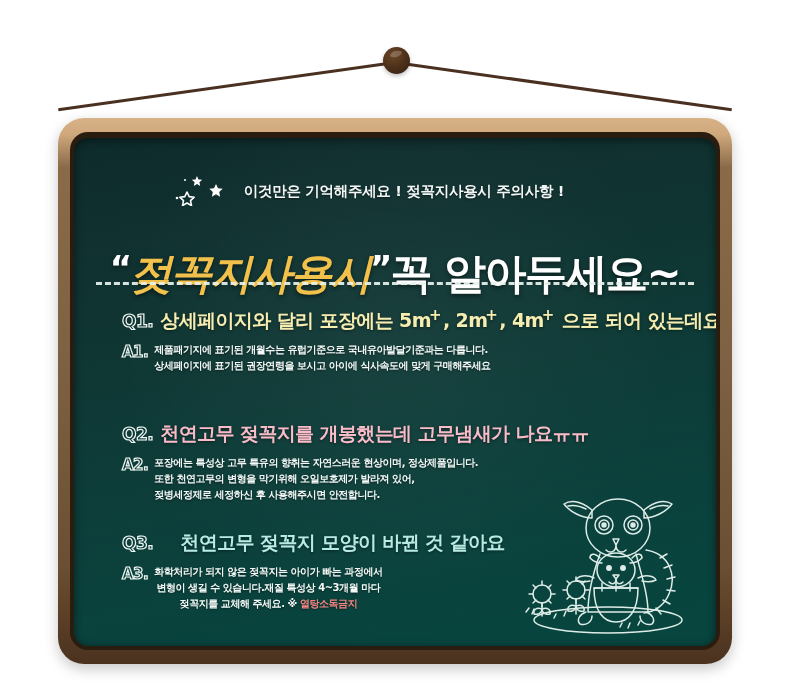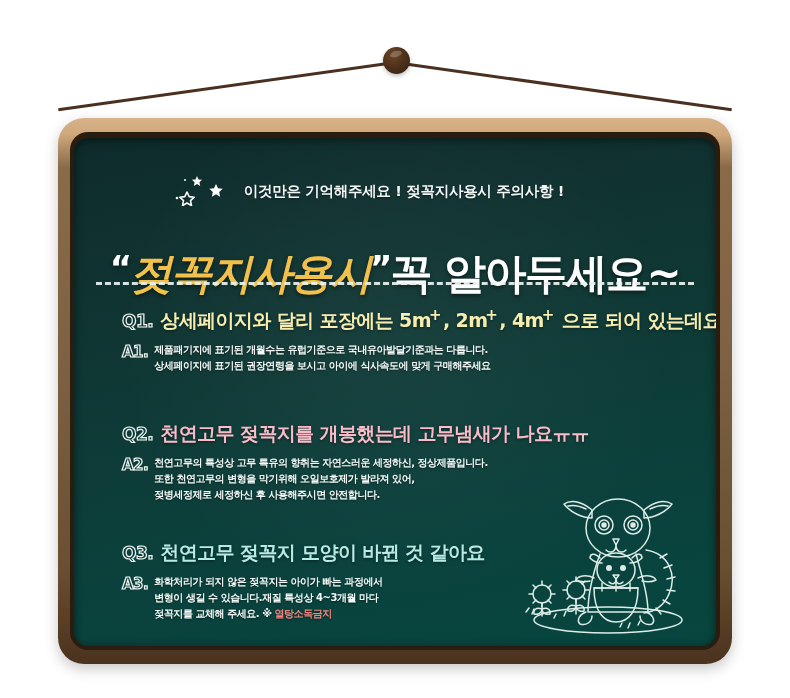--- a/index.html
+++ b/index.html
@@ -93,42 +93,42 @@
 
   .divider {
     position: absolute; left: 22px; right: 22px; top: 144px;
     height: 0; border-top: 3px dashed #e8f2ee; opacity: .92;
   }
 
   
   .qa { position: absolute; left: 48px; right: 24px; }
   .qa-1 { top: 170px; }
   .qa-2 { top: 283px; }
-  .qa-3 { top: 402px; }
+  .qa-3 { top: 392px; text-align: center; }
 
   .q-row { display: flex; align-items: baseline; gap: 7px; }
   .a-row { display: flex; align-items: flex-start; gap: 6px; margin-top: 8px; }
 
   .tag {
     font-size: 17px; font-weight: 700; letter-spacing: -0.5px;
     color: transparent;
     -webkit-text-stroke: 1.2px #eef5f2;
     flex: 0 0 auto;
     white-space: nowrap;
   }
   .tag-a { font-size: 15px; position: relative; top: 1px; }
 
   .q-text {
     font-size: 19px; font-weight: 700; letter-spacing: -0.6px;
     white-space: nowrap;
     text-shadow: 0 1px 3px rgba(0,0,0,.45);
   }
   .q1-color { color: #f6edb0; }
   .q2-color { color: #f9bcc8; text-align: center; }
-  .q3-color { color: #b7ebe3; }
+  .q3-color { color: #b7ebe3; margin-left: 20px; }
   .q-text .plus {
     font-size: 15px; position: relative; top: -7px; left: -2px; font-weight: 700;
   }
 
   .a-text {
     font-size: 10px; font-weight: 700; letter-spacing: -0.45px;
     color: #f4faf8; line-height: 1.62;
     text-shadow: 0 1px 2px rgba(0,0,0,.4);
   }
   .a-text .warn { color: #f4827f; }
@@ -188,21 +188,21 @@
       </div>
 
       <div class="qa qa-2">
         <div class="q-row">
           <span class="tag">Q2.</span>
           <span class="q-text q2-color">천연고무 젖꼭지를 개봉했는데 고무냄새가 나요ㅠㅠ</span>
         </div>
         <div class="a-row">
           <span class="tag tag-a">A2.</span>
           <span class="a-text">
-            <span>천연고무의 특성상 고무 특유의 향취는 자연스러운 세정하신, 정상제품입니다.</span><br>
+            <span>포장에는 특성상 고무 특유의 향취는 자연스러운 현상이며, 정상제품입니다.</span><br>
             <span>또한 천연고무의 변형을 막기위해 오일보호제가 발라져 있어,</span><br>
             <span>젖병세정제로 세정하신 후 사용해주시면 안전합니다.</span>
           </span>
         </div>
       </div>
 
       <div class="qa qa-3">
         <div class="q-row">
           <span class="tag">Q3.</span>
           <span class="q-text q3-color">천연고무 젖꼭지 모양이 바뀐 것 같아요</span>

